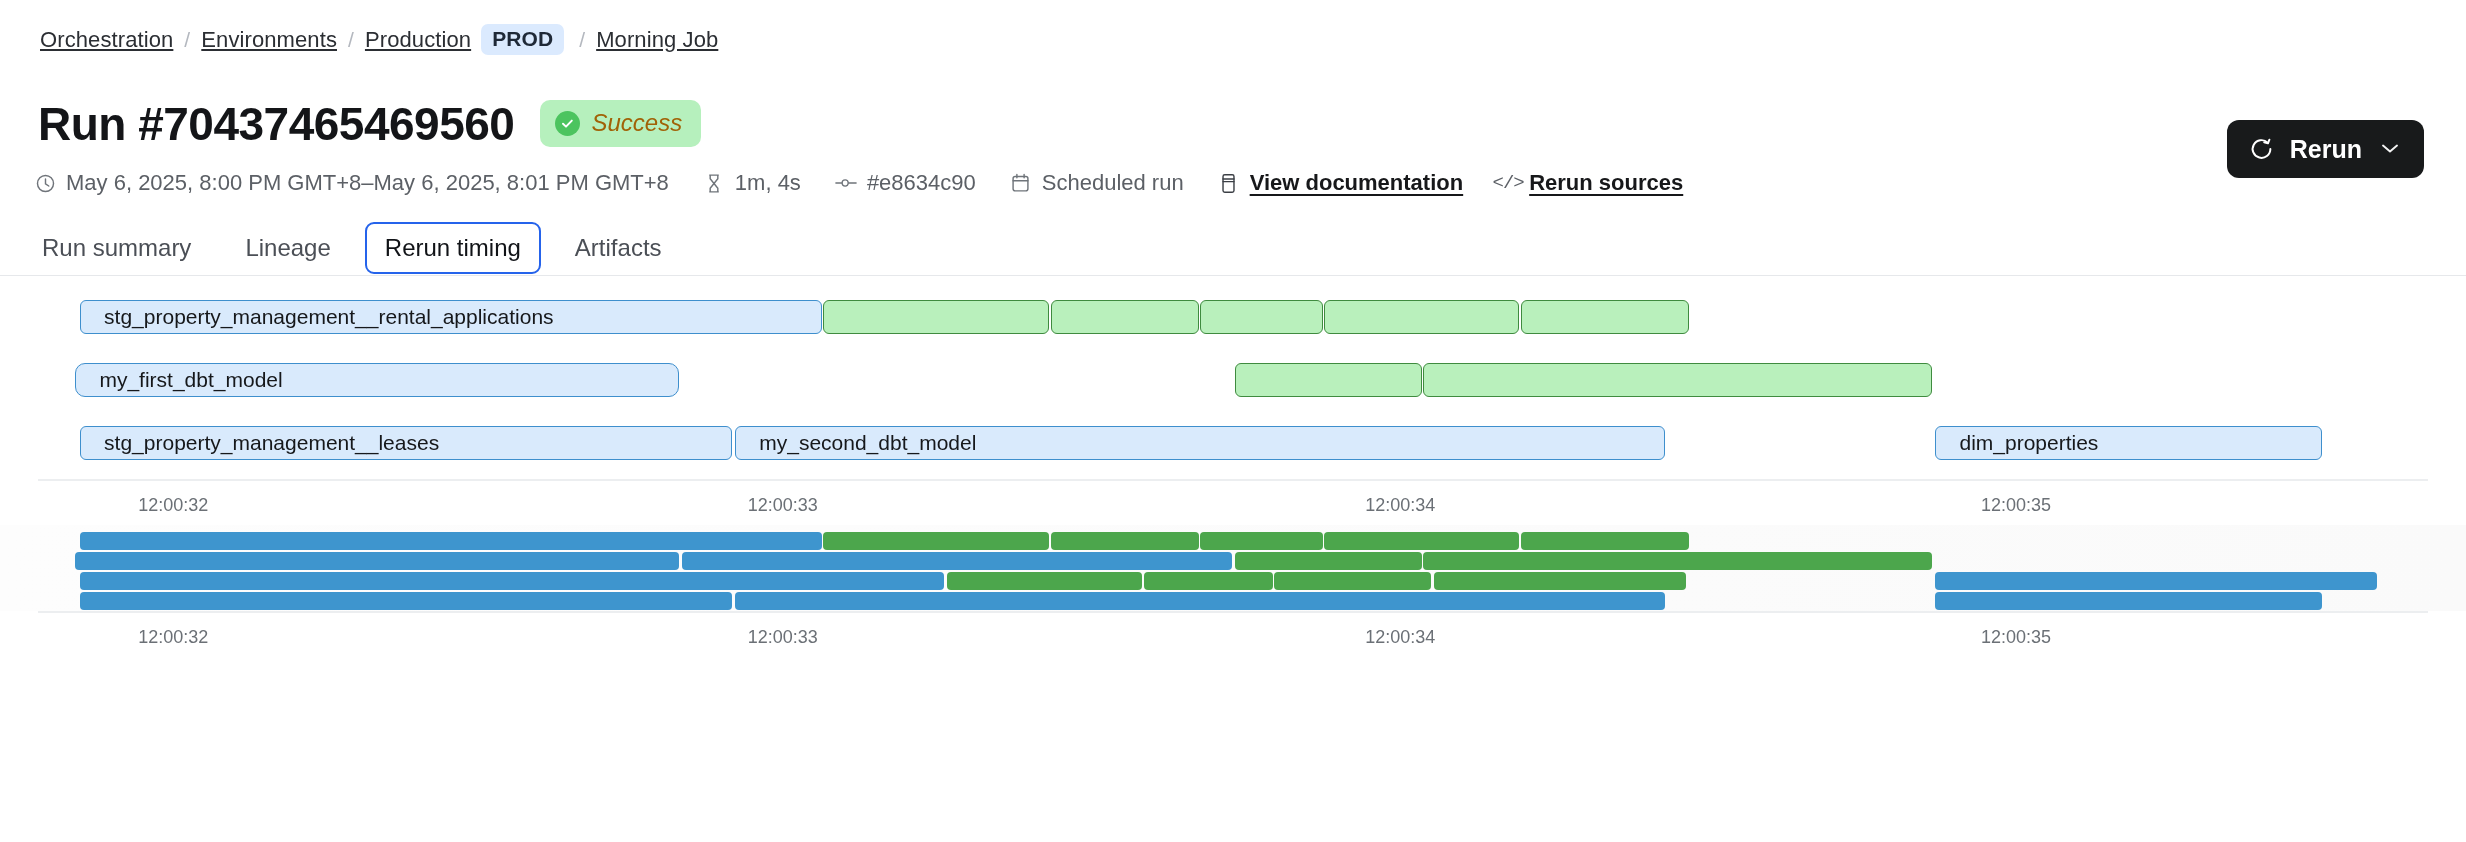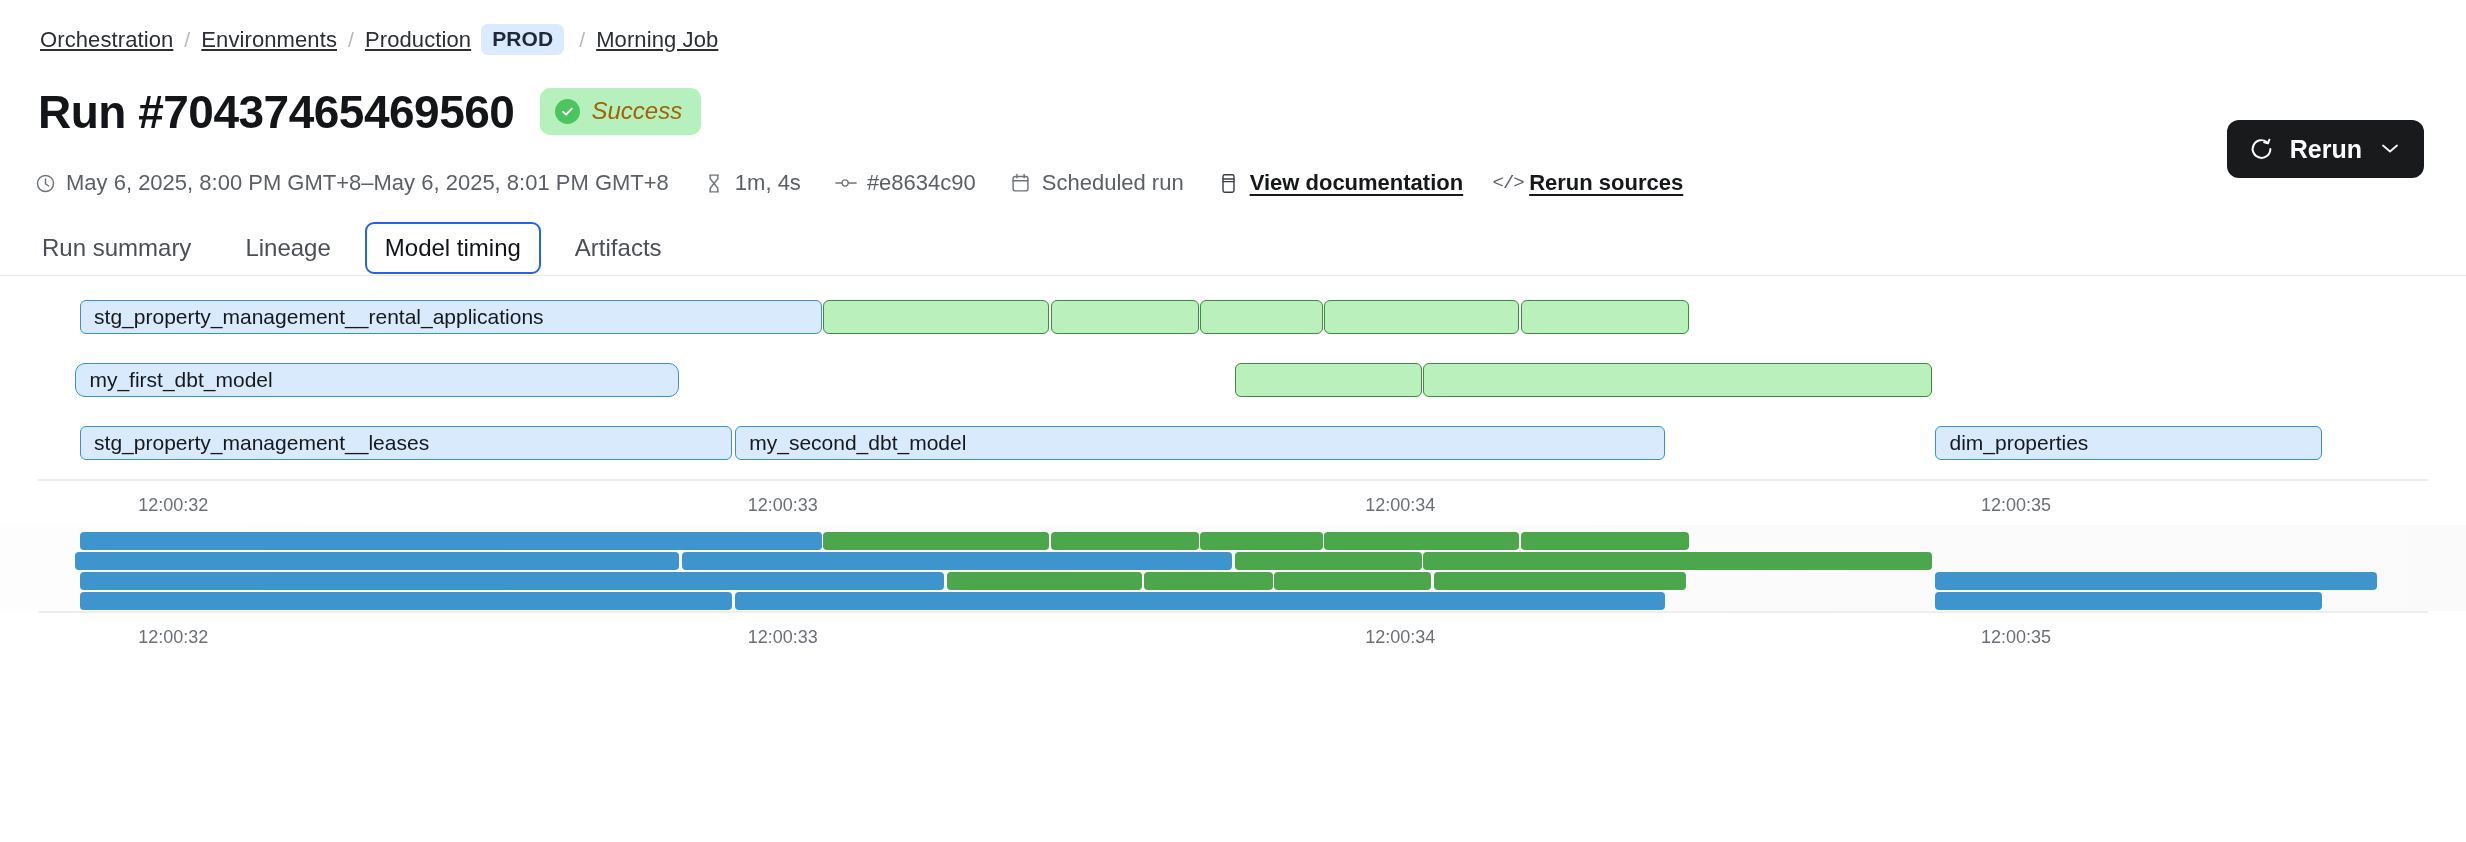--- a/index.html
+++ b/index.html
@@ -23,21 +23,21 @@
   .crumb.link { cursor: pointer; }
   .crumb-sep { color: #b4b8bf; padding: 0 9px; font-size: 21px; }
   .crumb-chip {
     background: #dbeafe; color: #1f2937;
     border-radius: 7px; padding: 3px 11px 4px;
     font-size: 21px; font-weight: 600; margin-left: 8px;
   }
 
   
   .title-row {
-    position: absolute; left: 38px; top: 88px;
+    position: absolute; left: 38px; top: 100px;
     display: flex; align-items: center; gap: 26px;
   }
   .page-title {
     font-size: 46px; font-weight: 700; line-height: 1;
     letter-spacing: -.5px; color: #141518;
   }
   .status-badge {
     display: flex; align-items: center; gap: 11px;
     background: #b6f0bd; color: #a16207;
     border-radius: 10px; padding: 9px 19px 10px 15px;
@@ -100,21 +100,21 @@
   .chart-area { position: absolute; left: 0; top: 290px; width: 2466px; }
 
   .gantt-rows { position: relative; margin-left: 0; }
   .gantt-row { position: relative; height: 63px; }
 
   .bar {
     position: absolute; top: 10px; height: 34px;
     border-radius: 6px; overflow: hidden;
     display: flex; align-items: center;
   }
-  .bar.blue { background: #d9eafc; border: 1.6px solid #3e8fcd; }
+  .bar.blue { background: #d9eafc; border: 1.6px solid #3e8fcd; padding-left: 10px; }
   .bar.green { background: #b9f0bc; border: 1.6px solid #3f8b3f; }
   .bar-label {
     font-size: 21px; color: #16181b;
     padding-left: 13px; white-space: nowrap;
     overflow: hidden; text-overflow: clip;
   }
 
   .axis { position: relative; height: 46px; }
   .axis-line {
     position: absolute; left: 38px; right: 38px; top: 0;
@@ -231,21 +231,21 @@
   <div class="meta-item">
     <span class="ic mono-ic">&lt;/&gt;</span>
     <span class="meta-link">Rerun sources</span>
   </div>
 
 </div>
 
 <div class="tabs">
   <div class="tab">Run summary</div>
   <div class="tab">Lineage</div>
-  <div class="tab active">Model timing</div>
+  <div class="tab active">Rerun timing</div>
   <div class="tab">Artifacts</div>
 </div>
 <div class="tabs-underline"></div>
 
 <div class="chart-area">
   <div class="gantt-rows" id="gantt-rows">
       <div class="gantt-row">
         <div class="bar blue" style="left: 80.121px; width: 741.512px;">
           <span class="bar-label">stg_property_management__rental_applications</span>
         </div>

